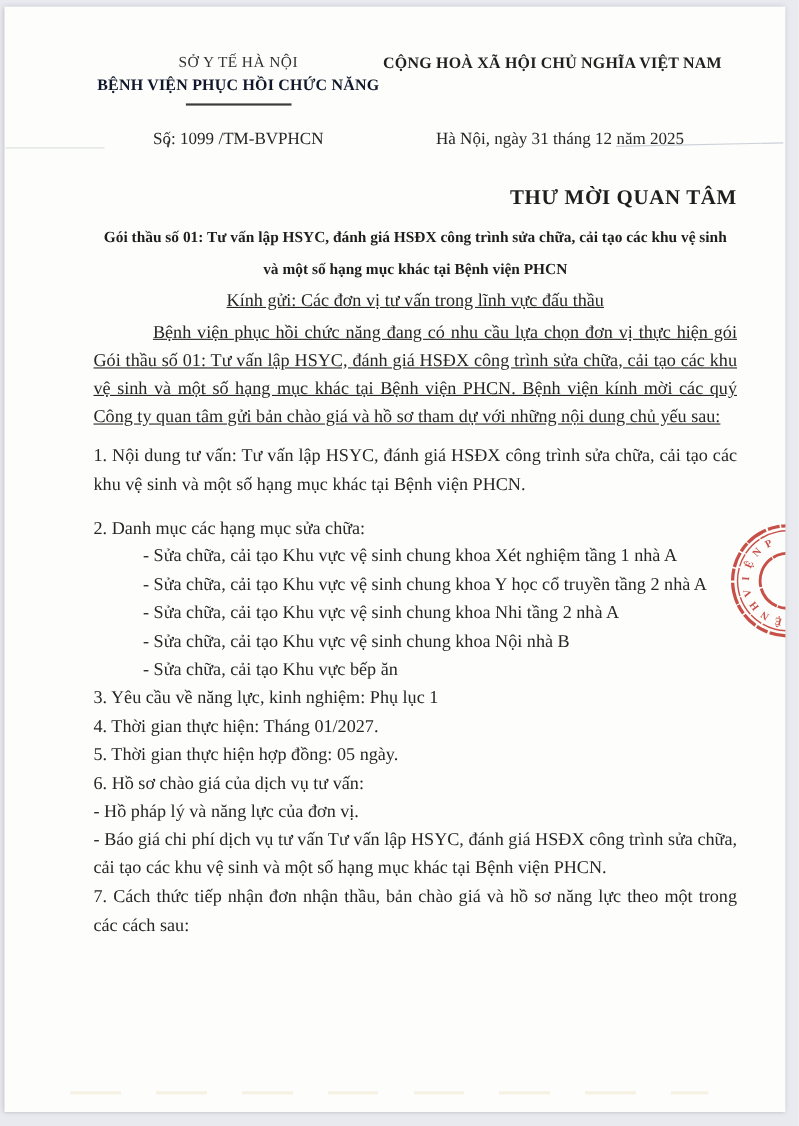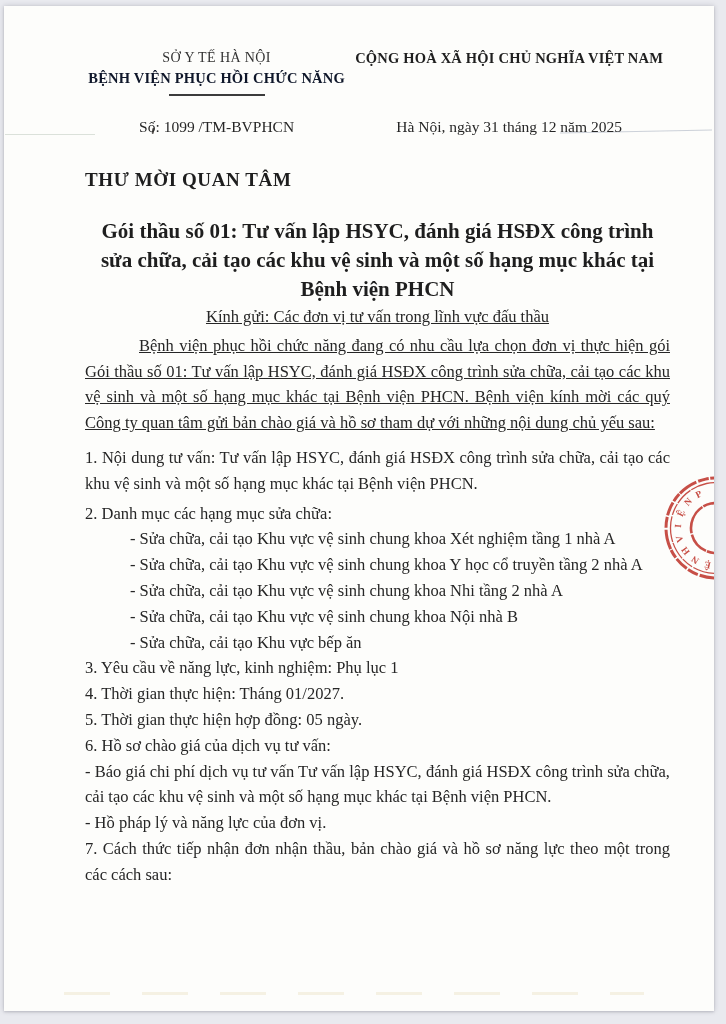--- a/index.html
+++ b/index.html
@@ -15,41 +15,41 @@
     position:absolute;left:4px;top:6px;width:710px;height:1005px;
     background:#fdfdfb;
     box-shadow:0 0 5px rgba(40,40,60,.22), 0 1px 2px rgba(40,40,60,.15);
     overflow:hidden;
   }
   .content{padding:44px 44px 0 81px;position:relative;}
 
   
   .hdr{display:flex;}
   .hdr-left{width:45%;text-align:center;}
-  .hdr-right{width:55%;text-align:center;}
+  .hdr-right{width:55%;text-align:left;}
   .org1{font-size:14px;letter-spacing:.4px;color:#323232;}
   .org2{font-size:14.5px;font-weight:bold;letter-spacing:.2px;margin-top:4px;color:#0f172a;}
   .org-underline{width:96px;height:2px;background:#3c3c3c;margin:7px auto 0;}
   .nat1{font-size:14.5px;font-weight:bold;color:#1f1f1f;letter-spacing:.2px;}
   .nat2{font-size:15.5px;font-weight:bold;margin-top:5px;color:#1f1f1f;}
   .num-row{display:flex;margin-top:22px;}
   .doc-number{width:45%;text-align:center;font-size:15.5px;}
   .place-date{width:55%;text-align:center;font-size:15.5px;}
 
   
-  .title{margin-top:33px;text-align:left;font-size:19px;font-weight:bold;letter-spacing:.6px;color:#1e1e1e;}
-  .subtitle{margin:26px auto 0;width:578px;text-align:center;font-size:21px;font-weight:bold;line-height:29px;color:#1e1e1e;}
+  .title{margin-top:33px;text-align:right;font-size:19px;font-weight:bold;letter-spacing:.6px;color:#1e1e1e;}
+  .subtitle{margin:11px auto 0;width:578px;text-align:center;font-size:14px;font-weight:bold;line-height:29px;color:#1e1e1e;}
   .salutation{text-align:center;font-size:16.5px;text-decoration:underline;}
 
   
   .bodytext{font-size:16.5px;line-height:25.8px;}
   .intro{margin-top:13px;text-align:justify;text-indent:54px;}
   .para{text-align:justify;}
   .mt1{margin-top:9px;}
-  .mt2{margin-top:4px;}
+  .mt2{margin-top:14px;}
   .indent-item{padding-left:45px;}
 
   
   .stamp{position:absolute;left:656px;top:466px;width:112px;height:112px;opacity:.88;}
 
   
   .artifact{position:absolute;pointer-events:none;}
   .art-top-right{left:556px;top:125px;width:152px;height:1px;background:#c3c9d2;transform:rotate(-1.2deg);opacity:.85;}
   .art-top-left{left:1px;top:128px;width:90px;height:1px;background:#ccd4cc;opacity:.7;}
   .art-speck{left:148px;top:122px;width:2px;height:6px;background:#55514d;border-radius:1px;transform:rotate(8deg);}
@@ -100,22 +100,22 @@
           <div class="indent-item">- Sửa chữa, cải tạo Khu vực vệ sinh chung khoa Y học cổ truyền tầng 2 nhà A</div>
           <div class="indent-item">- Sửa chữa, cải tạo Khu vực vệ sinh chung khoa Nhi tầng 2 nhà A</div>
           <div class="indent-item">- Sửa chữa, cải tạo Khu vực vệ sinh chung khoa Nội nhà B</div>
           <div class="indent-item">- Sửa chữa, cải tạo Khu vực bếp ăn</div>
         </div>
 
         <div class="para">3. Yêu cầu về năng lực, kinh nghiệm: Phụ lục 1</div>
         <div class="para">4. Thời gian thực hiện: Tháng 01/2027.</div>
         <div class="para">5. Thời gian thực hiện hợp đồng: 05 ngày.</div>
         <div class="para">6. Hồ sơ chào giá của dịch vụ tư vấn:</div>
+        <div class="para">- Hồ pháp lý và năng lực của đơn vị.</div>
         <div class="para">- Báo giá chi phí dịch vụ tư vấn Tư vấn lập HSYC, đánh giá HSĐX  công trình sửa chữa, cải tạo các khu vệ sinh và một số hạng mục khác tại Bệnh viện PHCN.</div>
-        <div class="para">- Hồ pháp lý và năng lực của đơn vị.</div>
         <div class="para">7. Cách thức tiếp nhận đơn nhận thầu, bản chào giá và hồ sơ năng lực theo một trong các cách sau:</div>
       </div>
 
     </div>
 
     <svg class="stamp" viewBox="0 0 112 112" xmlns="http://www.w3.org/2000/svg">
       <g transform="rotate(-12 56 56)">
         <g stroke="#c0382f" fill="none">
           <circle cx="56" cy="56" r="50" stroke-width="3" stroke-dasharray="14 1.5 9 1 20 2 11 1.5"></circle>
           <circle cx="56" cy="56" r="45.5" stroke-width="1.3" stroke-dasharray="18 1 26 1.5 12 1"></circle>

